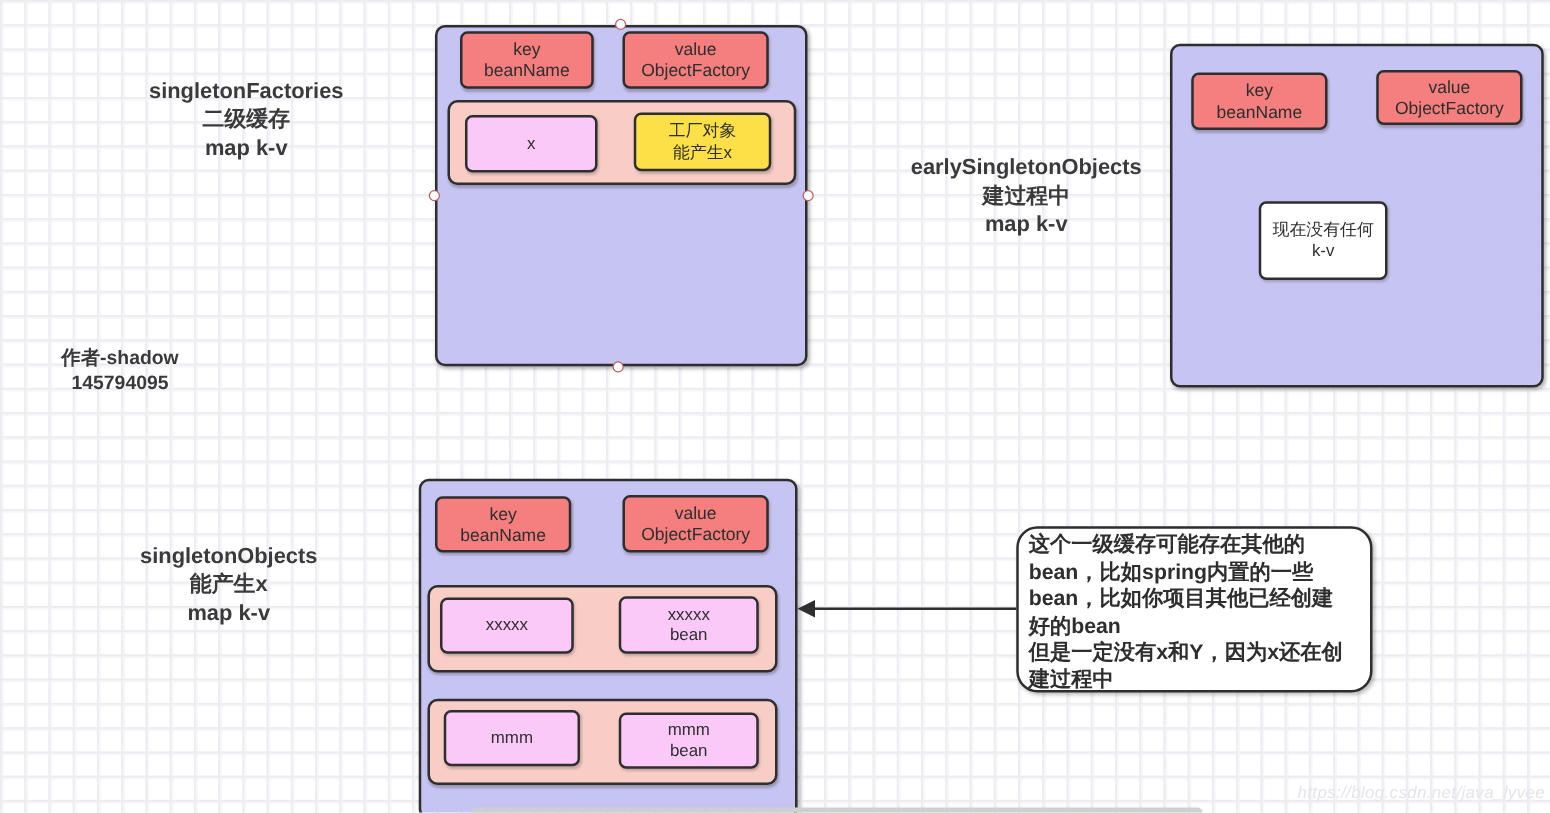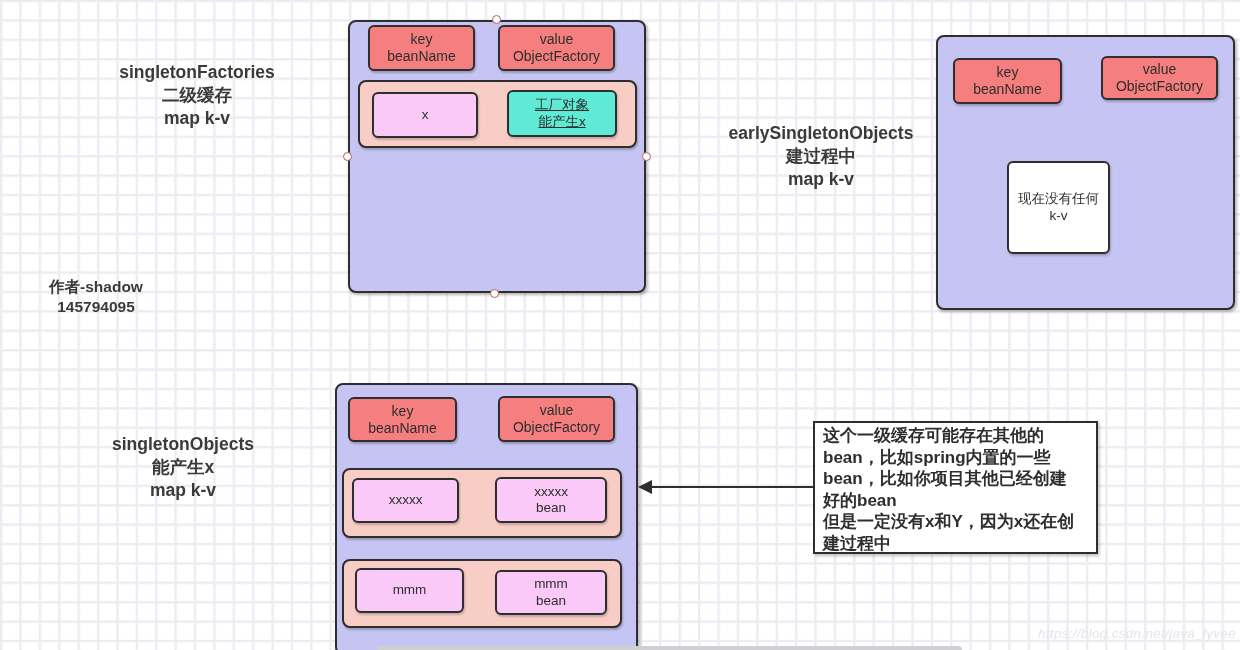--- a/index.html
+++ b/index.html
@@ -17,30 +17,30 @@
   .purple{background:#c6c4f2;border-radius:8px;box-shadow:1.5px 2px 3px rgba(50,50,50,.35);}
   .redhdr{background:#f57e7e;border-radius:6px;box-shadow:1px 2px 2px rgba(50,50,50,.3);
     display:flex;align-items:center;justify-content:center;text-align:center;
     font-size:14px;line-height:17px;white-space:pre-line;color:#2e2e2e;}
   .pinkrow{background:#f8cdc6;border-radius:8px;box-shadow:1px 2px 2px rgba(50,50,50,.3);}
   .cell{position:absolute;box-sizing:border-box;border:2px solid #2e2e2e;border-radius:6px;
     display:flex;align-items:center;justify-content:center;text-align:center;
     font-size:13.5px;line-height:16.5px;white-space:pre-line;color:#2e2e2e;
     box-shadow:1px 1.5px 2px rgba(50,50,50,.25);}
   .magenta{background:#fac9f8;}
-  .green{background:#5eead4;text-decoration:underline;}
+  .green{background:#fde047;}
   .whitebox{background:#ffffff;}
   .side-label{position:absolute;text-align:center;font-weight:bold;font-size:17.5px;
     line-height:23px;color:#3a3a3a;white-space:pre-line;}
   .author{position:absolute;text-align:center;font-weight:bold;font-size:15.5px;
     line-height:20px;color:#3a3a3a;white-space:pre-line;}
   .handle{position:absolute;width:9px;height:9px;border-radius:50%;background:#fff;
     border:1.5px solid #b56060;box-sizing:border-box;z-index:5;}
   .annotation{position:absolute;box-sizing:border-box;border:2px solid #2e2e2e;background:#fff;
-    border-radius:0;font-weight:bold;font-size:17px;line-height:21.5px;
+    border-radius:17px;font-weight:bold;font-size:17px;line-height:21.5px;
     padding:2px 4px 2px 8px;white-space:pre-line;color:#2e2e2e;
     box-shadow:1.5px 2px 3px rgba(50,50,50,.3);}
   .arrow-line{position:absolute;background:#2e2e2e;height:2px;}
   .arrow-head{position:absolute;width:0;height:0;border-top:7px solid transparent;
     border-bottom:7px solid transparent;border-right:14px solid #2e2e2e;}
   .gray-bar{position:absolute;background:#cfcfd2;border-radius:4px 4px 0 0;}
   .watermark{position:absolute;font-size:13.5px;color:#e4e4eb;letter-spacing:.3px;font-style:italic;}
 </style>
 </head>
 <body>
@@ -70,21 +70,21 @@
 
   <div class="side-label" style="left:690px;top:122px;width:262px;">earlySingletonObjects
 建过程中
 map k-v</div>
 
   <div class="shape purple" style="left:936px;top:35px;width:299px;height:275px;">
     <div class="shape redhdr" style="left:15px;top:21px;width:109px;height:46px;">key
 beanName</div>
     <div class="shape redhdr" style="left:163px;top:19px;width:117px;height:44px;">value
 ObjectFactory</div>
-    <div class="cell whitebox" style="left:69px;top:124px;width:103px;height:93px;">现在没有任何
+    <div class="cell whitebox" style="left:69px;top:124px;width:103px;height:63px;">现在没有任何
 k-v</div>
   </div>
 
   <div class="author" style="left:15px;top:277px;width:162px;">作者-shadow
 145794095</div>
 
   <div class="side-label" style="left:58px;top:433px;width:250px;">singletonObjects
 能产生x
 map k-v</div>
 

